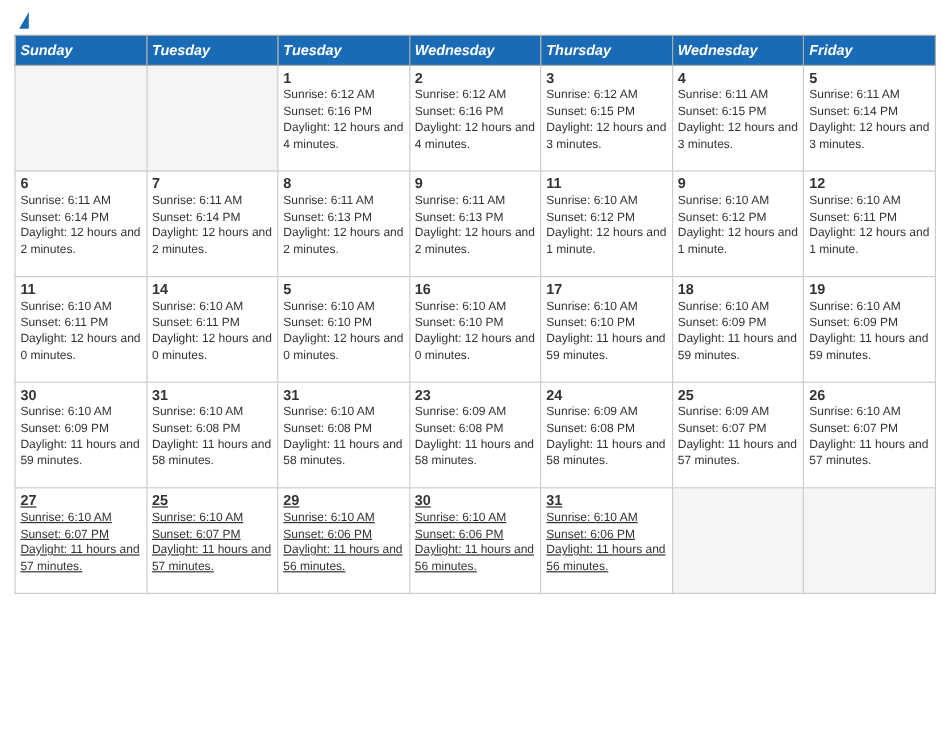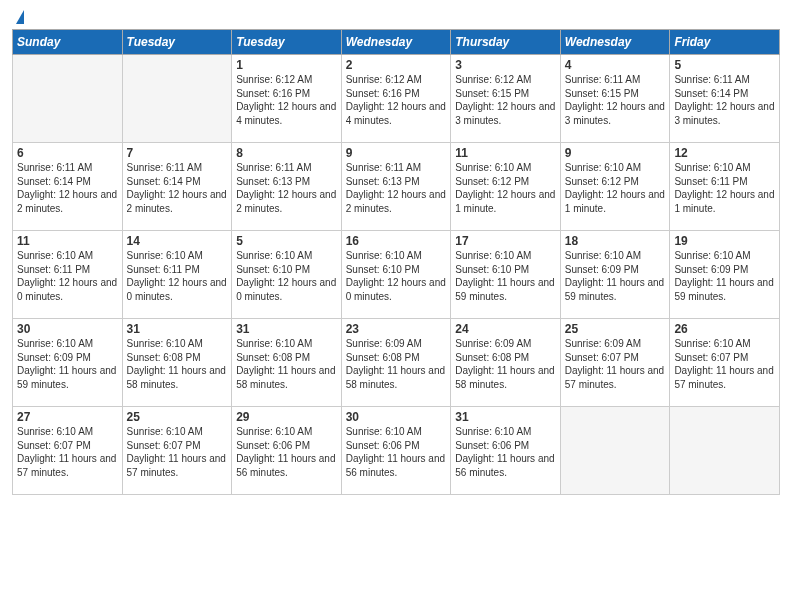--- a/index.html
+++ b/index.html
@@ -88,20 +88,21 @@
       display: block;
       margin-bottom: 1px;
     }
     .day-info {
       font-size: 10px;
       color: #333;
       line-height: 1.35;
     }
     .last-row td {
       height: 78px;
+      text-decoration: underline;
     }
   </style>
 </head>
 <body>
 
 <div class="page">
   <div class="header">
     <div class="logo">
       <div class="logo-row">
         <span style="font-size:20px;font-weight:bold;color:#333;"></span>

